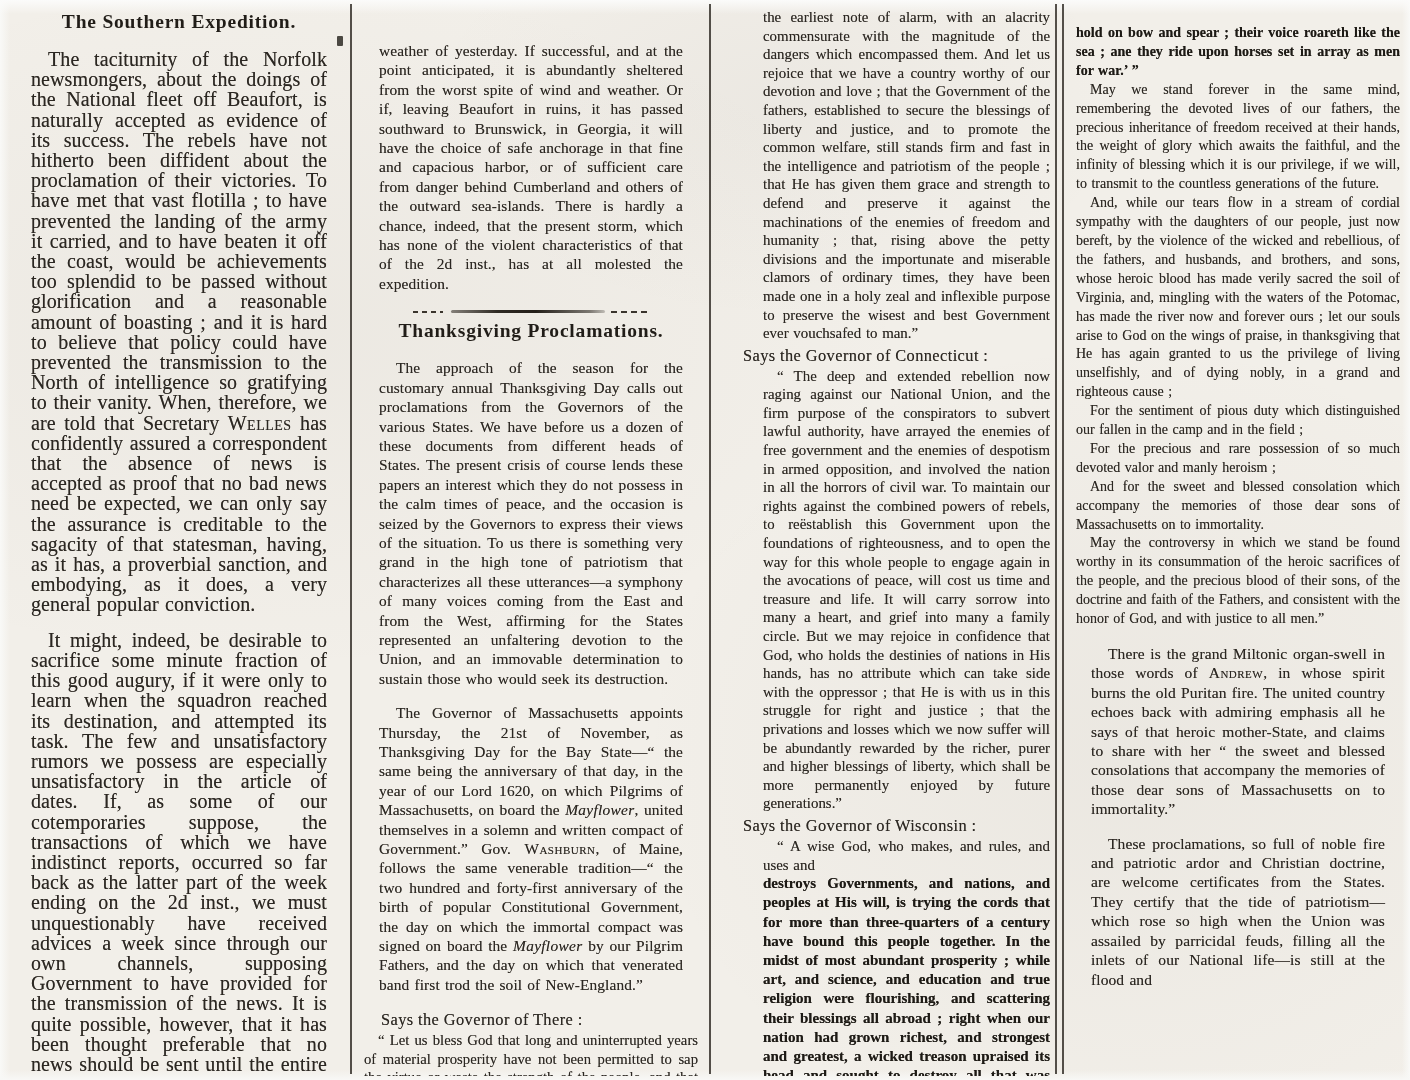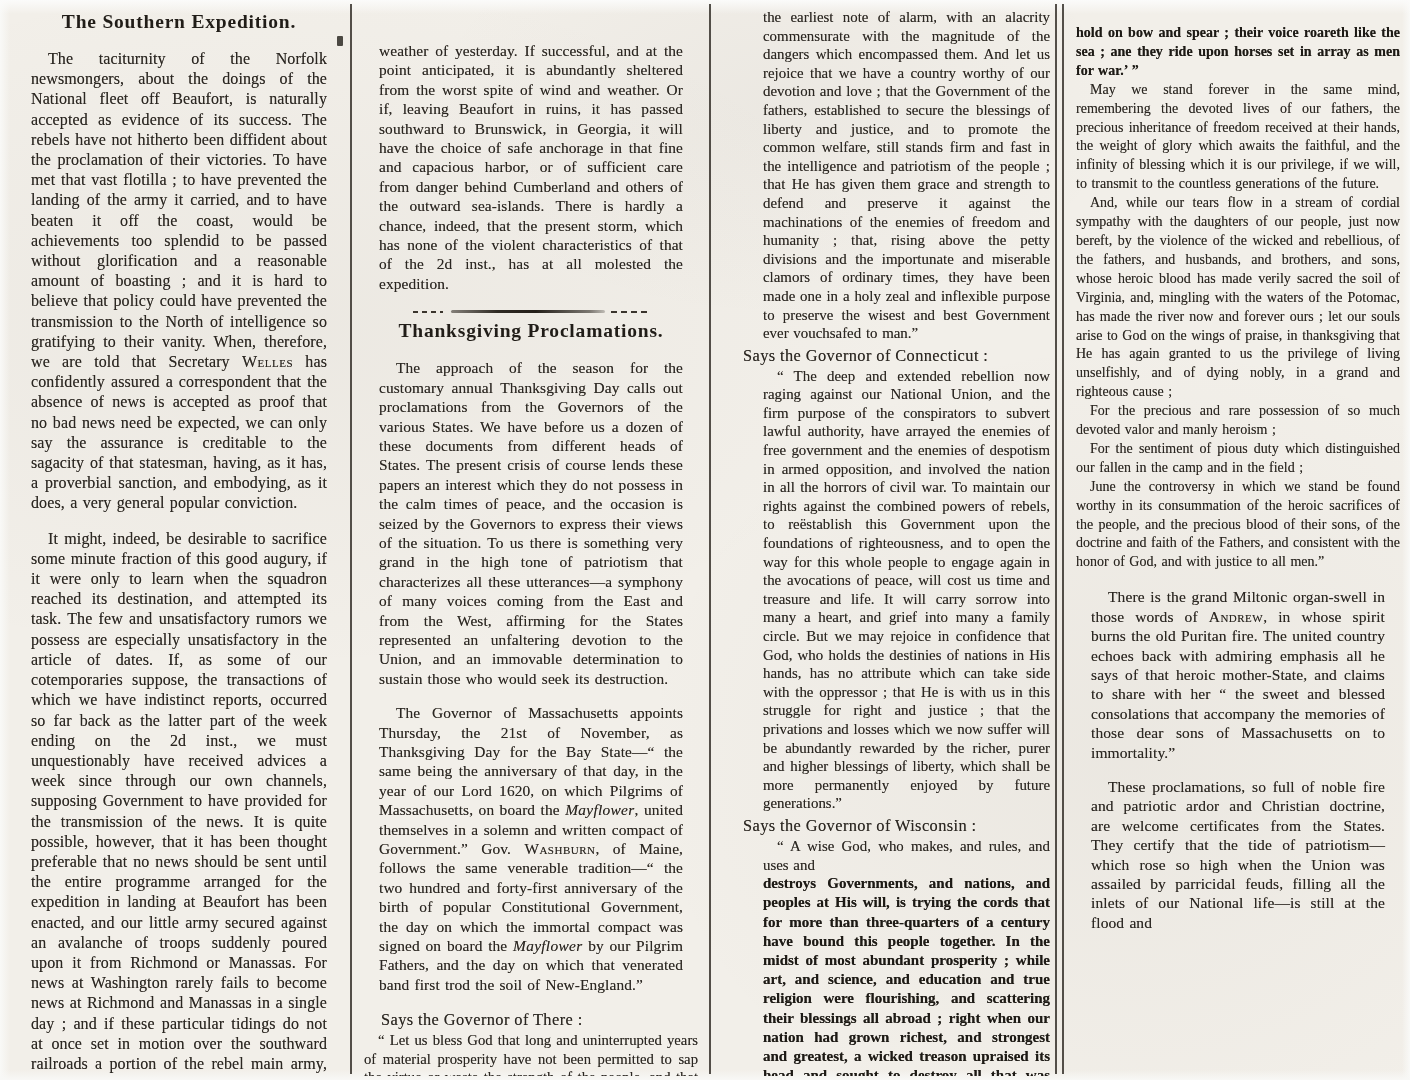--- a/index.html
+++ b/index.html
@@ -36,21 +36,21 @@
   .headline{font-weight:bold;text-align:center;font-size:19.5px;line-height:24px;
     letter-spacing:.8px;margin:2px 0 7px;color:#211d18;}
   .para{font-size:15.8px;line-height:20px;text-align:justify;text-indent:17px;
     letter-spacing:.1px;word-spacing:1.2px;margin:15px;text-shadow:0 0 .4px rgba(52,46,38,.55);}
   .attr{font-size:16.4px;line-height:21px;text-indent:17px;letter-spacing:.4px;
     margin:2px 0 1px;text-shadow:0 0 .4px rgba(52,46,38,.55);}
   .quote{font-size:14.9px;line-height:18.7px;text-align:justify;text-indent:14px;
     word-spacing:1px;margin:0;text-shadow:0 0 .35px rgba(52,46,38,.5);}
   .noindent{text-indent:0;}
   .bold{font-weight:bold;color:#1d1a15;text-shadow:0 0 .5px rgba(25,20,15,.6);}
-  .col1 .para{font-size:16px;line-height:20.2px;}
+  .col1 .para{font-size:20px;line-height:20.2px;}
   .col2 .para{font-size:15.4px;line-height:19.4px;}
   .col2 .quote{font-size:14.7px;line-height:18.5px;}
   .col3 .quote{font-size:14.9px;line-height:18.6px;margin-left:37px;}
   .col3 .bold{font-size:15px;line-height:19.2px;}
   .col4 .quote{font-size:14px;line-height:18.9px;}
   .col4 .para{font-size:15.5px;line-height:19.4px;}
   .sc{font-variant:small-caps;letter-spacing:.5px;}
   em{letter-spacing:.3px;}
   .divider{position:relative;height:7px;width:236px;margin:8px auto 4px;}
   .divider .mid{position:absolute;left:38px;right:44px;top:2px;height:3px;
@@ -104,20 +104,21 @@
         <div class="quote bold">With a firm reliance upon God’s long suffering and forbearance, and upon His just judgment, the majestic power of the nation is now manifested, and it will crush out that treason, that it shall be known henceforth only in ignoble history.</div>
       </div>
     <div class="gap gap3">
         <div class="line la"></div>
         <div class="line lb"></div>
       </div>
     <div class="col col4">
         <div class="quote bold noindent">hold on bow and spear ; their voice roareth like the sea ; ane they ride upon horses set in array as men for war.’ ”</div>
         <div class="quote">May we stand forever in the same mind, remembering the devoted lives of our fathers, the precious inheritance of freedom received at their hands, the weight of glory which awaits the faithful, and the infinity of blessing which it is our privilege, if we will, to transmit to the countless generations of the future.</div>
         <div class="quote">And, while our tears flow in a stream of cordial sympathy with the daughters of our people, just now bereft, by the violence of the wicked and rebellious, of the fathers, and husbands, and brothers, and sons, whose heroic blood has made verily sacred the soil of Virginia, and, mingling with the waters of the Potomac, has made the river now and forever ours ; let our souls arise to God on the wings of praise, in thanksgiving that He has again granted to us the privilege of living unselfishly, and of dying nobly, in a grand and righteous cause ;</div>
+        <div class="quote">For the sentiment of pious duty which distinguished our fallen in the camp and in the field ;</div>
         <div class="quote">For the precious and rare possession of so much devoted valor and manly heroism ;</div>
-        <div class="quote">For the sentiment of pious duty which distinguished our fallen in the camp and in the field ;</div>
-        <div class="quote">June the controversy in which we stand be found worthy in its consummation of the heroic sacrifices of the people, and the precious blood of their sons, of the doctrine and faith of the Fathers, and consistent with the honor of God, and with justice to all men.”</div>
+        <div class="quote">And for the sweet and blessed consolation which accompany the memories of those dear sons of Massachusetts on to immortality.</div>
+        <div class="quote">May the controversy in which we stand be found worthy in its consummation of the heroic sacrifices of the people, and the precious blood of their sons, of the doctrine and faith of the Fathers, and consistent with the honor of God, and with justice to all men.”</div>
         <div class="para">There is the grand Miltonic organ-swell in those words of <span class="sc">Andrew</span>, in whose spirit burns the old Puritan fire.  The united country echoes back with admiring emphasis all he says of that heroic mother-State, and claims to share with her “ the sweet and blessed consolations that accompany the memories of those dear sons of Massachusetts on to immortality.”</div>
         <div class="para">These proclamations, so full of noble fire and patriotic ardor and Christian doctrine, are welcome certificates from the States.  They certify that the tide of patriotism—which rose so high when the Union was assailed by parricidal feuds, filling all the inlets of our National life—is still at the flood and</div>
       </div>
   </div>
 </div>
 
 </body></html>

